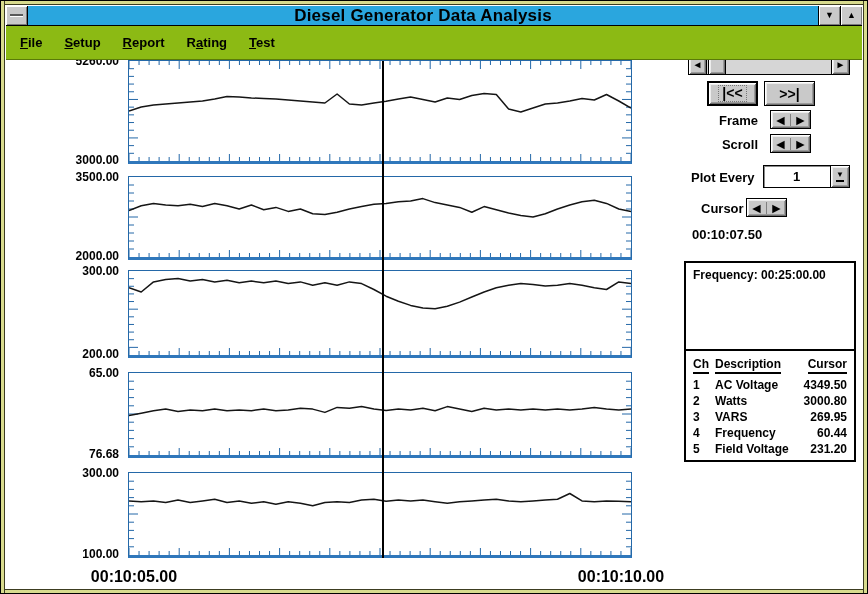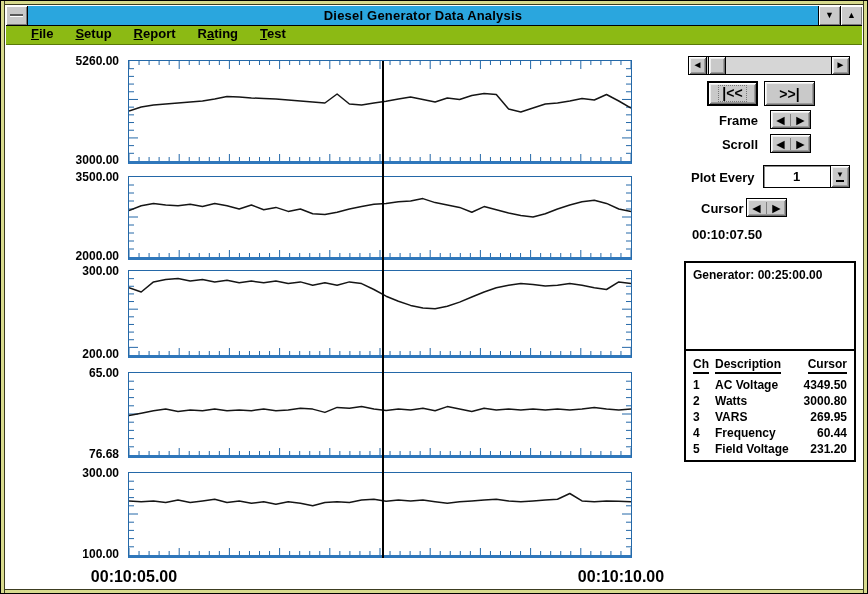--- a/index.html
+++ b/index.html
@@ -16,36 +16,36 @@
   .fe-bottom{left:0;bottom:0;right:0;height:4px;border-top:1px solid #3c3c20;}
   .fe-left{left:0;top:0;bottom:0;width:4px;border-right:1px solid #3c3c20;}
   .fe-right{right:0;top:0;bottom:0;width:4px;border-left:1px solid #3c3c20;}
 
   .titlebar{
     position:absolute;left:5px;right:5px;top:5px;height:20px;
     background:var(--titlebar,#2aa6de);border-bottom:1px solid #000;
     display:flex;align-items:stretch;z-index:30;
   }
   .title-text{
-    flex:1;text-align:center;font-size:13px;line-height:19px;color:#000;
+    flex:1;text-align:center;font-size:17px;line-height:19px;color:#000;
     letter-spacing:0.2px;
   }
   .sysbtn{
     width:22px;background:#c9c9c9;display:flex;align-items:center;justify-content:center;
     box-shadow:inset 1px 1px 0 #fff,inset -1px -1px 0 #7a7a7a;
   }
   .sys-left{border-right:1px solid #000;}
   .sys-right{border-left:1px solid #000;}
   .sysbar{width:13px;height:3px;background:#5a5a5a;border-bottom:1px solid #fff;}
   .tri{font-size:9px;line-height:9px;color:#000;}
 
   .menubar{
-    position:absolute;left:5px;right:5px;top:25px;height:19px;
-    background:var(--menubar,#8cba14);display:flex;
-    padding-left:25px;z-index:30;border-bottom:1px solid #5a7a08;
+    position:absolute;left:5px;right:5px;top:25px;height:34px;
+    background:var(--menubar,#8cba14);display:flex;align-items:center;
+    padding-left:14px;z-index:30;border-bottom:1px solid #5a7a08;
   }
   .menu-item{font-size:13px;margin-right:22px;cursor:default;}
   .menu-item u{text-decoration:underline;}
 
   .client{position:absolute;left:5px;right:5px;top:44px;bottom:5px;background:#fff;}
 
   
   .axis-label{position:absolute;left:26px;width:92px;text-align:right;font-size:12px;line-height:14px;}
   .time-label{position:absolute;top:567px;width:110px;text-align:center;font-size:16px;}
   .panel{position:absolute;left:127px;width:504px;border:1px solid var(--chartblue,#2468a8);
@@ -605,21 +605,21 @@
 
   <div class="ctl-label" style="left:700px;top:200px;">Cursor</div>
   <div class="spinner b3d" style="left:745px;top:197px;">
     <span class="spin-half">◄</span>
     <span class="spin-div"></span>
     <span class="spin-half">►</span>
   </div>
   <div class="cursor-time">00:10:07.50</div>
 
   <div class="info-box">
-    <div>Generator: 00:25:00.00</div>
+    <div>Frequency: 00:25:00.00</div>
     <div class="info-divider"></div>
     <div class="info-table" id="info-table">
         <div class="it-row it-head">
           <div><span>Ch</span></div>
           <div><span>Description</span></div>
           <div class="it-c3"><span>Cursor</span></div>
         </div>
         <div class="it-row">
           <div>1</div>
           <div>AC Voltage</div>

